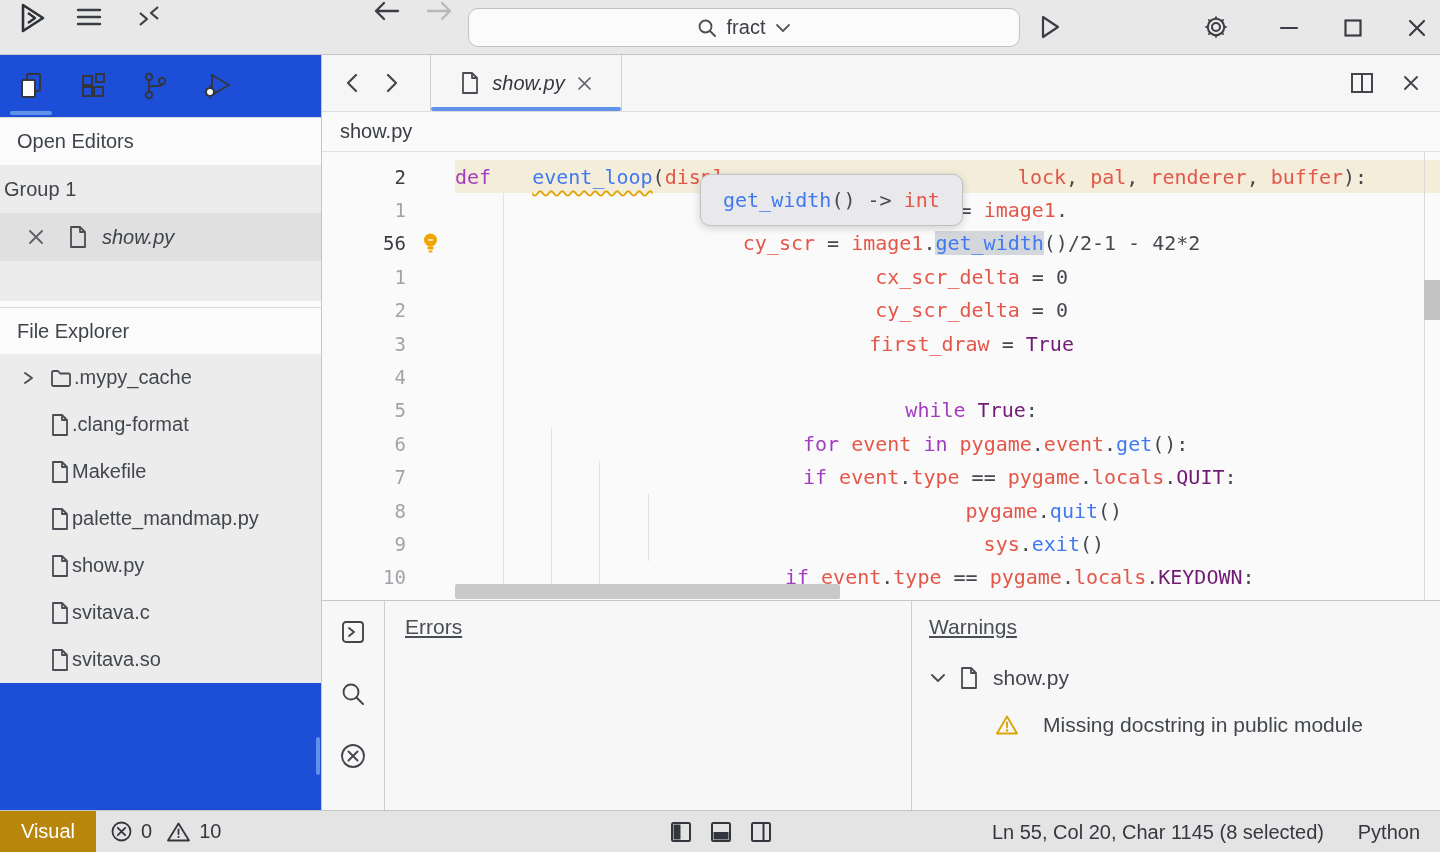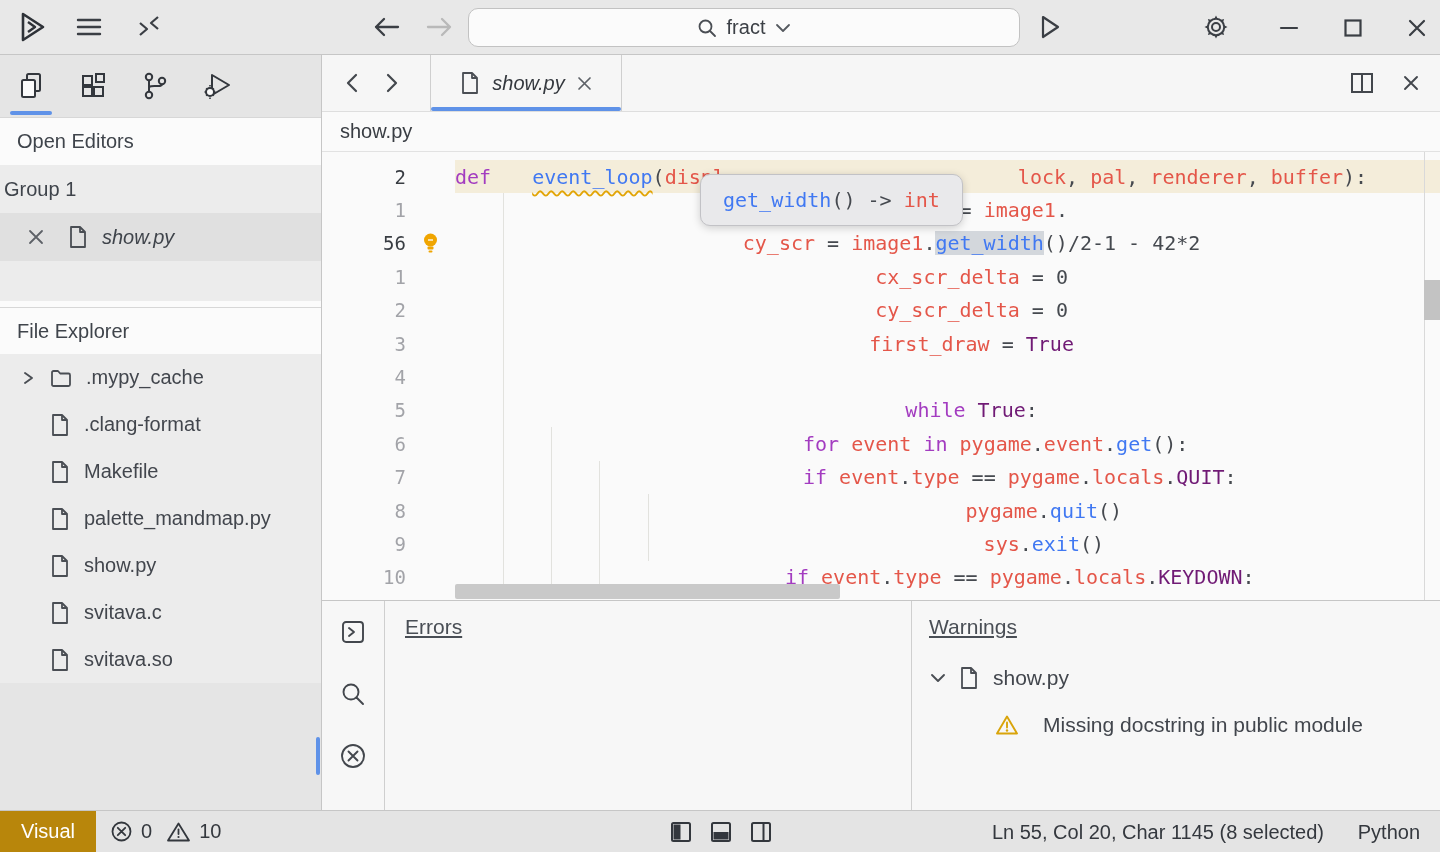--- a/index.html
+++ b/index.html
@@ -3,38 +3,38 @@
 <meta charset="utf-8">
 <style>
   * { margin:0; padding:0; box-sizing:border-box; }
   html,body { width:1440px; height:852px; overflow:hidden; background:#fafafa;
     font-family:"Liberation Sans", sans-serif; color:#3e4249; }
   svg { display:block; }
   .app { width:1440px; height:852px; display:flex; flex-direction:column; }
 
   
   .titlebar { height:55px; background:#e8e8e8; border-bottom:1px solid #c6c6c6;
-    display:flex; align-items:center; position:relative; flex:none; }
+    display:flex; position:relative; flex:none; }
   .tb-icon { display:flex; align-items:center; justify-content:center; cursor:pointer; }
   .logo { margin-left:14px; width:36px; height:36px; }
   .hamburger { margin-left:22px; width:34px; height:34px; }
   .remote { margin-left:26px; width:34px; height:34px; }
   .nav-arrows { position:absolute; left:372px; display:flex; gap:26px; align-items:center; }
   .searchbox { position:absolute; left:468px; top:8px; width:552px; height:39px; background:#fbfbfb;
     border:1px solid #c2c2c2; border-radius:10px; display:flex; align-items:center; justify-content:center;
     gap:10px; font-size:20px; color:#3c4046; cursor:text; }
   .run-btn { position:absolute; left:1038px; top:14px; }
   .gear { position:absolute; left:1202px; top:13px; }
   .win-ctrls { position:absolute; right:12px; top:0; height:55px; display:flex; align-items:center; gap:42px; }
 
   
   .main { flex:1; display:flex; min-height:0; }
 
   
-  .sidebar { width:322px; flex:none; background:#e5e5e5; border-right:1px solid #c6c6c6;
+  .sidebar { width:322px; flex:none; background:#1d4ed8; border-right:1px solid #c6c6c6;
     display:flex; flex-direction:column; }
   .activity { height:63px; border-bottom:1px solid #d7d7d7; display:flex; align-items:center; flex:none; }
   .act-item { width:62px; height:63px; display:flex; align-items:center; justify-content:center;
     position:relative; cursor:pointer; }
   .act-item.active::after { content:""; position:absolute; left:10px; right:10px; bottom:3px; height:4px;
     background:#5f92e8; border-radius:2px; }
   .side-header { height:47px; display:flex; align-items:center; padding-left:17px; font-size:20px;
     color:#3f444b; background:#fbfbfb; }
   .group-row { height:48px; display:flex; align-items:center; padding-left:4px; font-size:20px;
     color:#3f444b; background:#ececec; }
@@ -42,21 +42,21 @@
   .openfile-row .close-x { margin-left:28px; }
   .openfile-row .fname { font-style:italic; font-size:20px; margin-left:14px; color:#3f444b; }
   .oe-strip { height:40px; background:#ececec; }
   .oe-gap { height:6px; background:#fbfbfb; }
   .explorer-header { border-top:1px solid #d7d7d7; }
   .file-list { background:#ececec; }
   .file-row { height:47px; display:flex; align-items:center; cursor:pointer; font-size:20px; color:#42464d; }
   .file-row .chev { width:20px; margin-left:22px; }
   .file-row .noChev { width:20px; margin-left:22px; }
   .file-row .ficon { margin-left:8px; }
-  .file-row .flabel { margin-left:14px; }
+  .file-row .flabel { margin-left:2px; }
 
   
   .rightcol { flex:1; display:flex; flex-direction:column; min-width:0; }
   .editor-col { height:545px; display:flex; flex-direction:column; flex:none; }
 
   .tabbar { height:57px; flex:none; background:#f6f6f6; border-bottom:1px solid #dedede;
     display:flex; align-items:stretch; position:relative; }
   .tab-nav { display:flex; align-items:center; gap:24px; padding:0 0 0 22px; width:108px; }
   .tab { width:192px; display:flex; align-items:center; justify-content:center; gap:12px;
     border-left:1px solid #cfcfcf; border-right:1px solid #cfcfcf; position:relative; cursor:pointer; }

